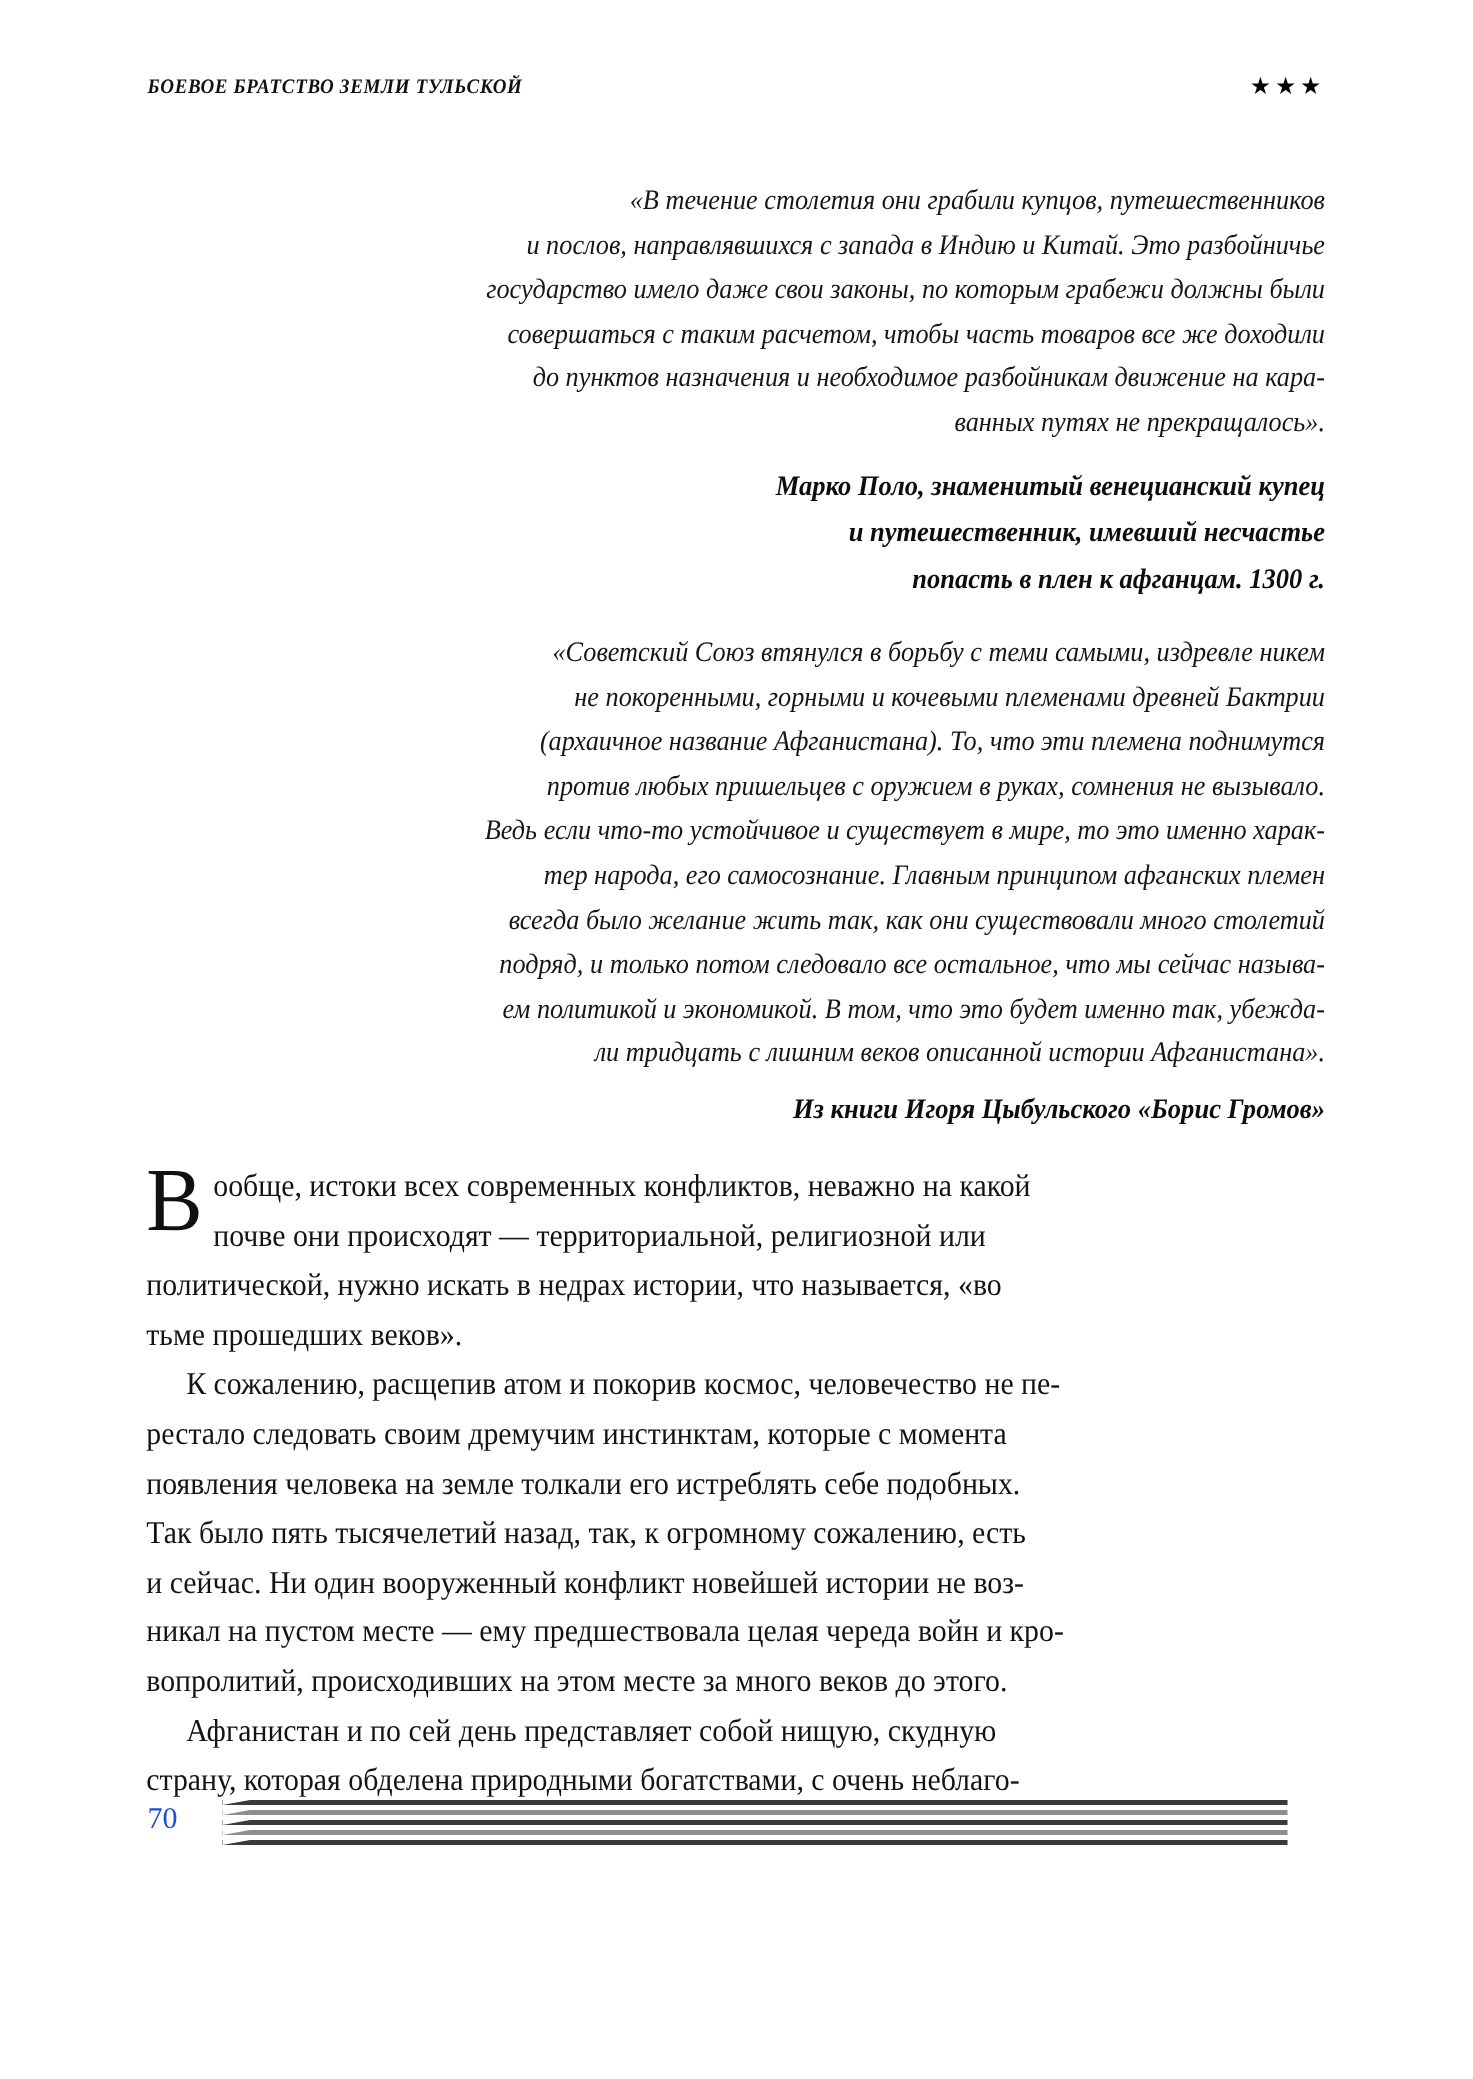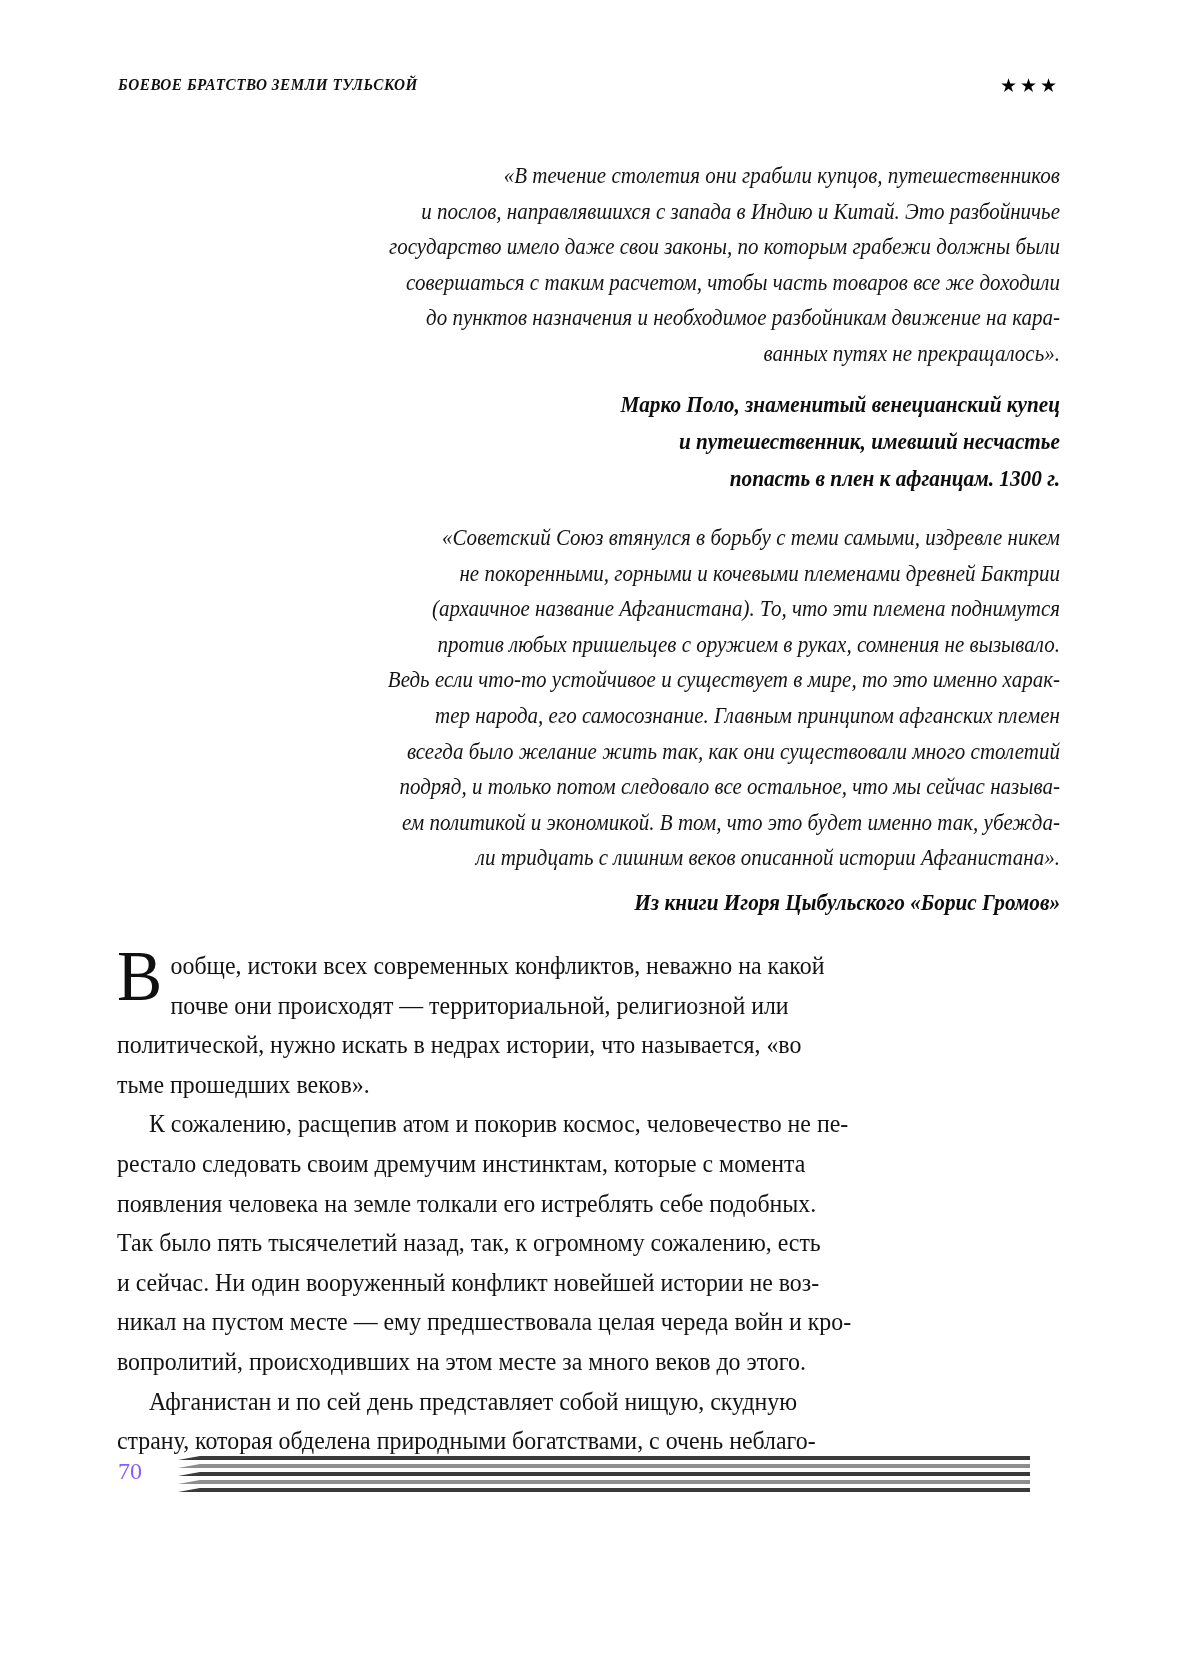--- a/index.html
+++ b/index.html
@@ -12,21 +12,20 @@
     height: 1663px;
     position: relative;
     overflow: hidden;
     font-family: "Liberation Serif", "DejaVu Serif", serif;
     color: #1a1a1a;
   }
 
   .page {
     position: absolute;
     inset: 0;
-    margin-top: 16px;
   }
 
   
   .header {
     position: absolute;
     left: 118px;
     top: 52px;
     width: 942px;
     height: 34px;
     display: flex;
@@ -126,21 +125,21 @@
     left: 0;
     top: 1428px;
     width: 1178px;
     height: 80px;
   }
   .page-number {
     position: absolute;
     left: 118px;
     top: 14px;
     font-size: 24px;
-    color: #8b5cf6;
+    color: #1d4ed8;
     font-family: "Liberation Serif", "DejaVu Serif", serif;
   }
   .rule-band {
     position: absolute;
     left: 178px;
     top: 12px;
     width: 852px;
     height: 42px;
   }
   .rule-band .stripe {

